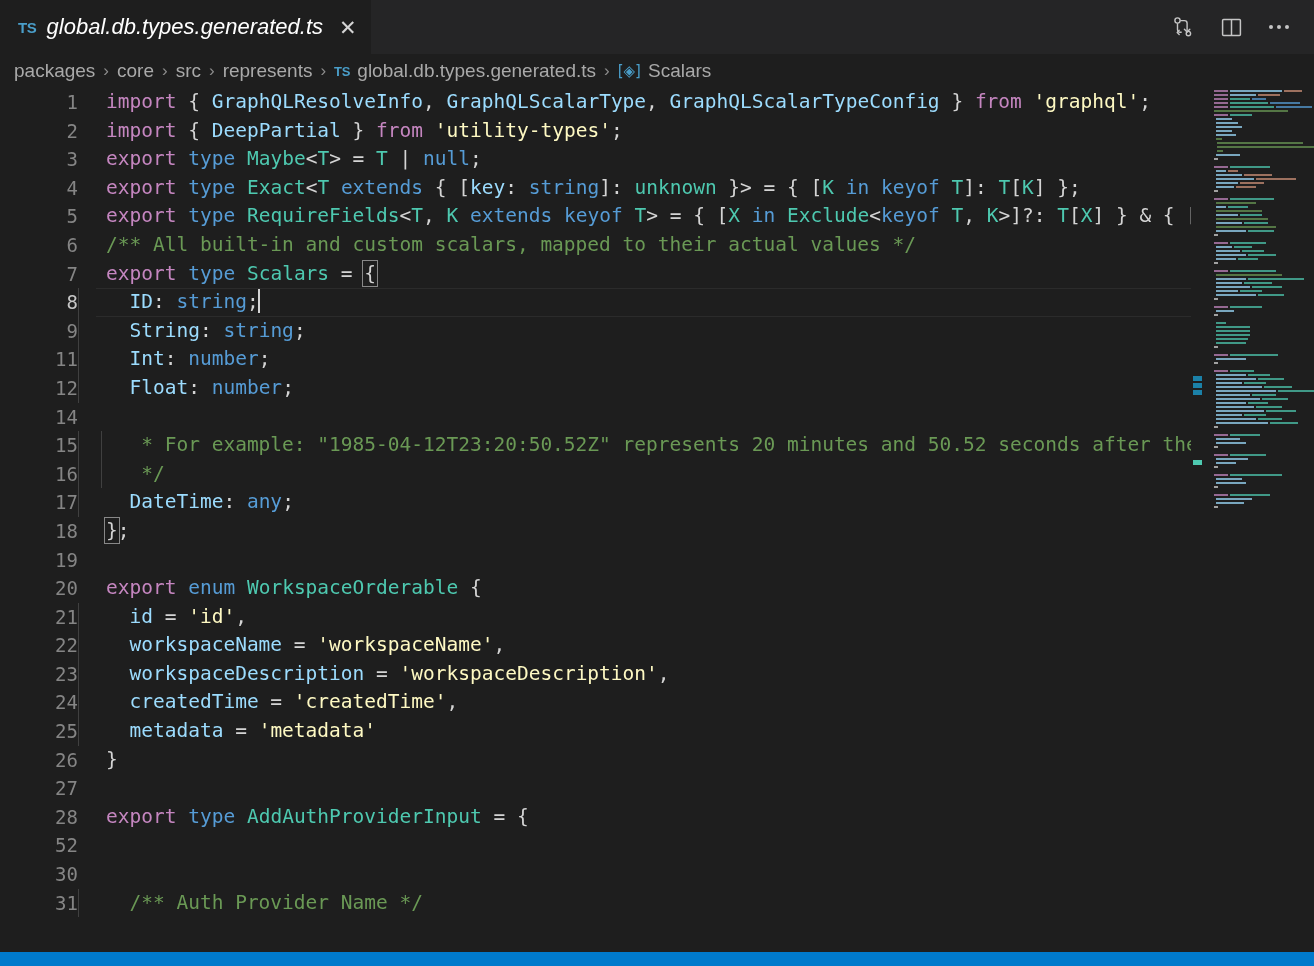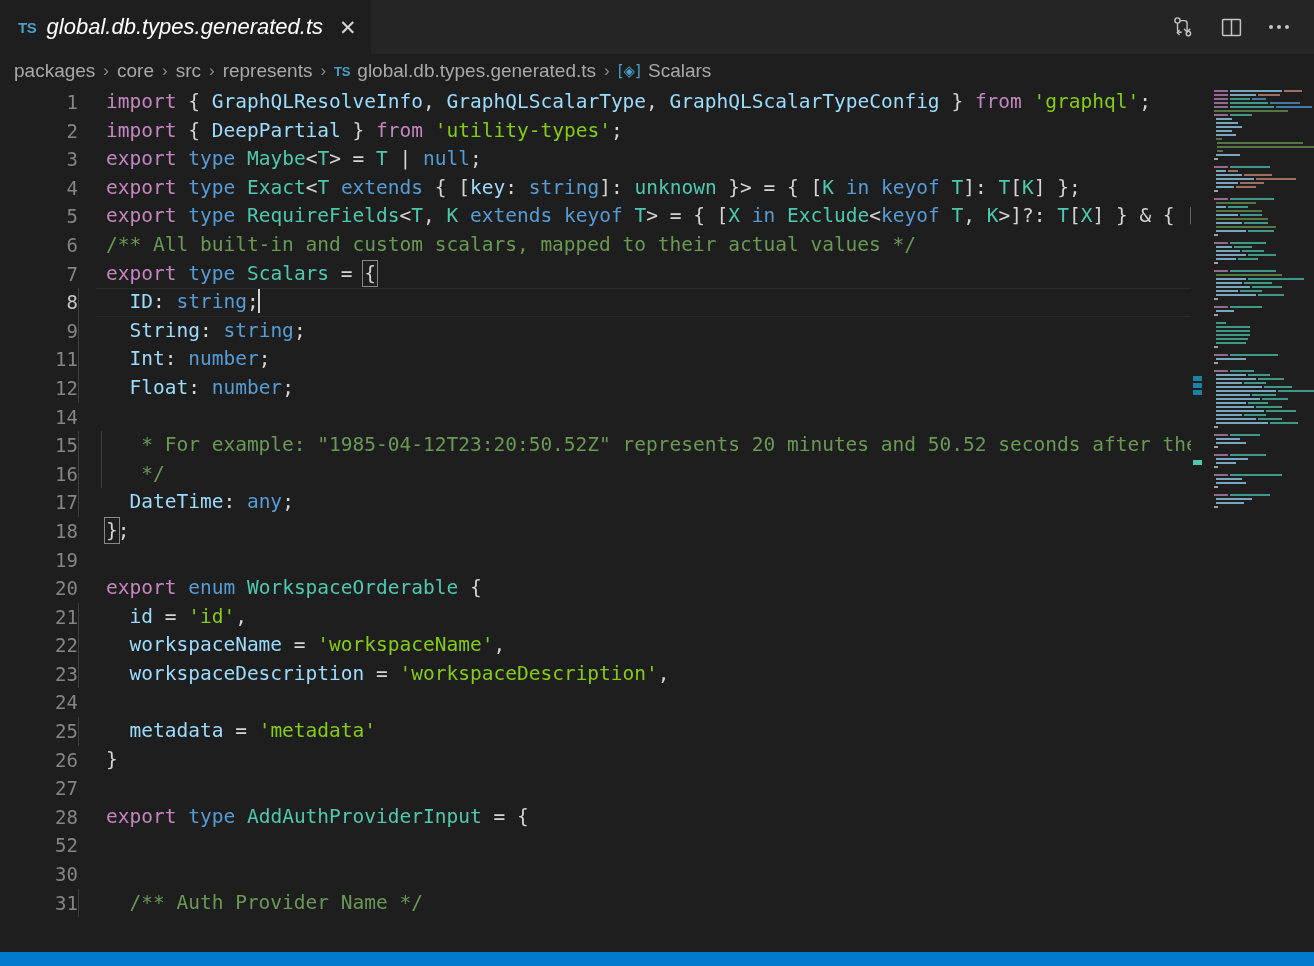--- a/index.html
+++ b/index.html
@@ -191,21 +191,21 @@
   .brkt-match {
     outline: 1px solid #888888;
     outline-offset: 1px;
   }
 
   
   .t-key      { color: #c586c0; }   
   .t-kw2      { color: #569cd6; }   
   .t-type     { color: #4ec9b0; }   
   .t-var      { color: #9cdcfe; }   
-  .t-str      { color: #84cc16; }   
+  .t-str      { color: #fef9c3; }   
   .t-cmt      { color: #6a9955; }   
   .t-punc     { color: #d4d4d4; }
 
   
   .ruler {
     width: 14px;
     flex: 0 0 14px;
     position: relative;
     background: #1e1e1e;
   }
@@ -320,21 +320,21 @@
           <div class="line"><span class="gutter-num">14</span></div>
           <div class="line"><span class="gutter-num">15</span><span class="code-text"><span class="indent-guide" style="left: 0px;"></span><span class="indent-guide" style="left: 23.46px;"></span><span class="t-cmt">   * For example: "1985-04-12T23:20:50.52Z" represents 20 minutes and 50.52 seconds after the 2</span></span></div>
           <div class="line"><span class="gutter-num">16</span><span class="code-text"><span class="indent-guide" style="left: 0px;"></span><span class="indent-guide" style="left: 23.46px;"></span><span class="t-cmt">   */</span></span></div>
           <div class="line"><span class="gutter-num">17</span><span class="code-text"><span class="indent-guide" style="left: 0px;"></span><span class="t-punc">  </span><span class="t-var">DateTime</span><span class="t-punc">: </span><span class="t-kw2">any</span><span class="t-punc">;</span></span></div>
           <div class="line"><span class="gutter-num">18</span><span class="code-text"><span class="t-punc brkt-match">}</span><span class="t-punc">;</span></span></div>
           <div class="line"><span class="gutter-num">19</span><span class="code-text"></span></div>
           <div class="line"><span class="gutter-num">20</span><span class="code-text"><span class="t-key">export</span><span class="t-punc"> </span><span class="t-kw2">enum</span><span class="t-punc"> </span><span class="t-type">WorkspaceOrderable</span><span class="t-punc"> {</span></span></div>
           <div class="line"><span class="gutter-num">21</span><span class="code-text"><span class="indent-guide" style="left: 0px;"></span><span class="t-punc">  </span><span class="t-var">id</span><span class="t-punc"> = </span><span class="t-str">'id'</span><span class="t-punc">,</span></span></div>
           <div class="line"><span class="gutter-num">22</span><span class="code-text"><span class="indent-guide" style="left: 0px;"></span><span class="t-punc">  </span><span class="t-var">workspaceName</span><span class="t-punc"> = </span><span class="t-str">'workspaceName'</span><span class="t-punc">,</span></span></div>
           <div class="line"><span class="gutter-num">23</span><span class="code-text"><span class="indent-guide" style="left: 0px;"></span><span class="t-punc">  </span><span class="t-var">workspaceDescription</span><span class="t-punc"> = </span><span class="t-str">'workspaceDescription'</span><span class="t-punc">,</span></span></div>
-          <div class="line"><span class="gutter-num">24</span></div>
+          <div class="line"><span class="gutter-num">24</span><span class="code-text"><span class="indent-guide" style="left: 0px;"></span><span class="t-punc">  </span><span class="t-var">createdTime</span><span class="t-punc"> = </span><span class="t-str">'createdTime'</span><span class="t-punc">,</span></span></div>
           <div class="line"><span class="gutter-num">25</span><span class="code-text"><span class="indent-guide" style="left: 0px;"></span><span class="t-punc">  </span><span class="t-var">metadata</span><span class="t-punc"> = </span><span class="t-str">'metadata'</span></span></div>
           <div class="line"><span class="gutter-num">26</span><span class="code-text"><span class="t-punc">}</span></span></div>
           <div class="line"><span class="gutter-num">27</span><span class="code-text"></span></div>
           <div class="line"><span class="gutter-num">28</span><span class="code-text"><span class="t-key">export</span><span class="t-punc"> </span><span class="t-kw2">type</span><span class="t-punc"> </span><span class="t-type">AddAuthProviderInput</span><span class="t-punc"> = {</span></span></div>
           <div class="line"><span class="gutter-num">52</span></div>
           <div class="line"><span class="gutter-num">30</span></div>
           <div class="line"><span class="gutter-num">31</span><span class="code-text"><span class="indent-guide" style="left: 0px;"></span><span class="t-cmt">  /** Auth Provider Name */</span></span></div>
         </div>
     </div>
     <div class="ruler" id="overview-ruler">

